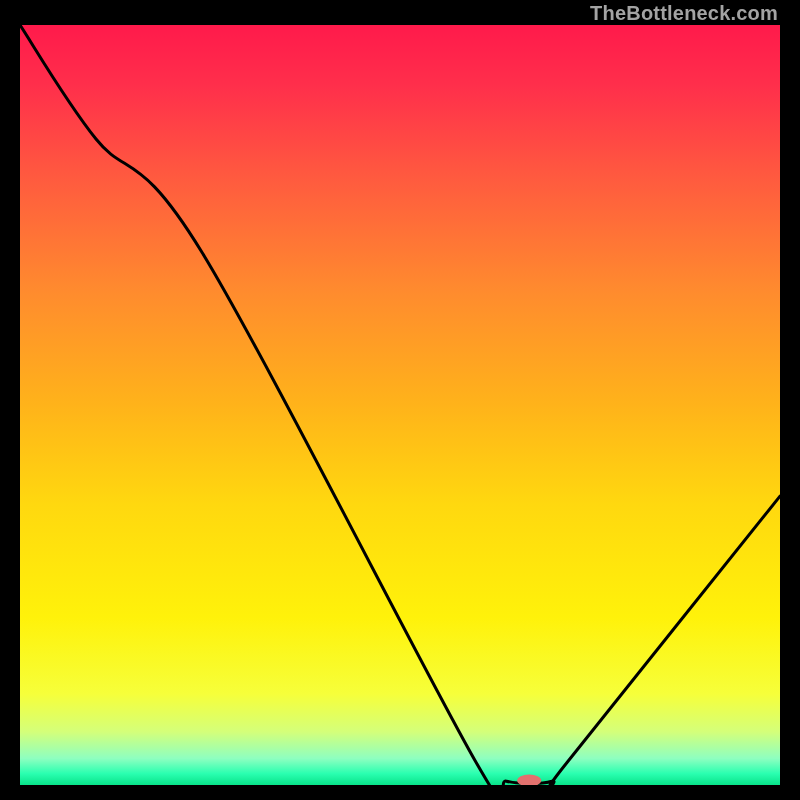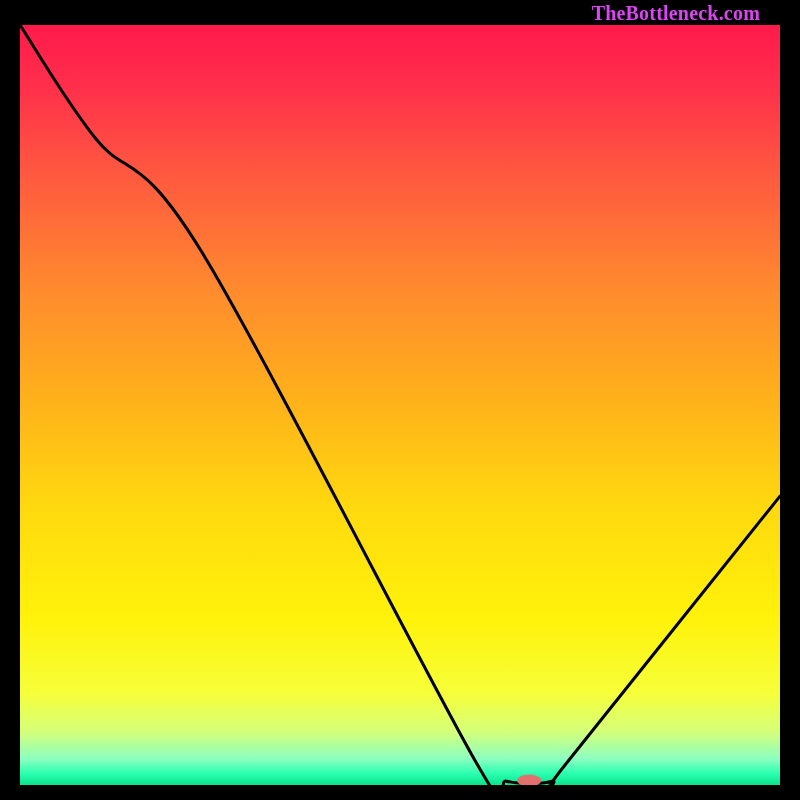--- a/index.html
+++ b/index.html
@@ -21,25 +21,25 @@
   .plot-area {
     position: absolute;
     left: 0;
     top: 0;
     width: 760px;
     height: 760px;
   }
   .watermark {
     position: absolute;
     top: 2px;
-    right: 40px;
-    font-family: Liberation Serif, serif;
+    right: 22px;
+    font-family: Liberation Sans, sans-serif;
     font-size: 20px;
     font-weight: 600;
-    color: #d946ef;
+    color: #a3a3a3;
     letter-spacing: 0.2px;
   }
   svg { display: block; }
 </style>
 </head>
 <body>
 
 <div class="watermark">TheBottleneck.com</div>
 
 <div class="frame">

